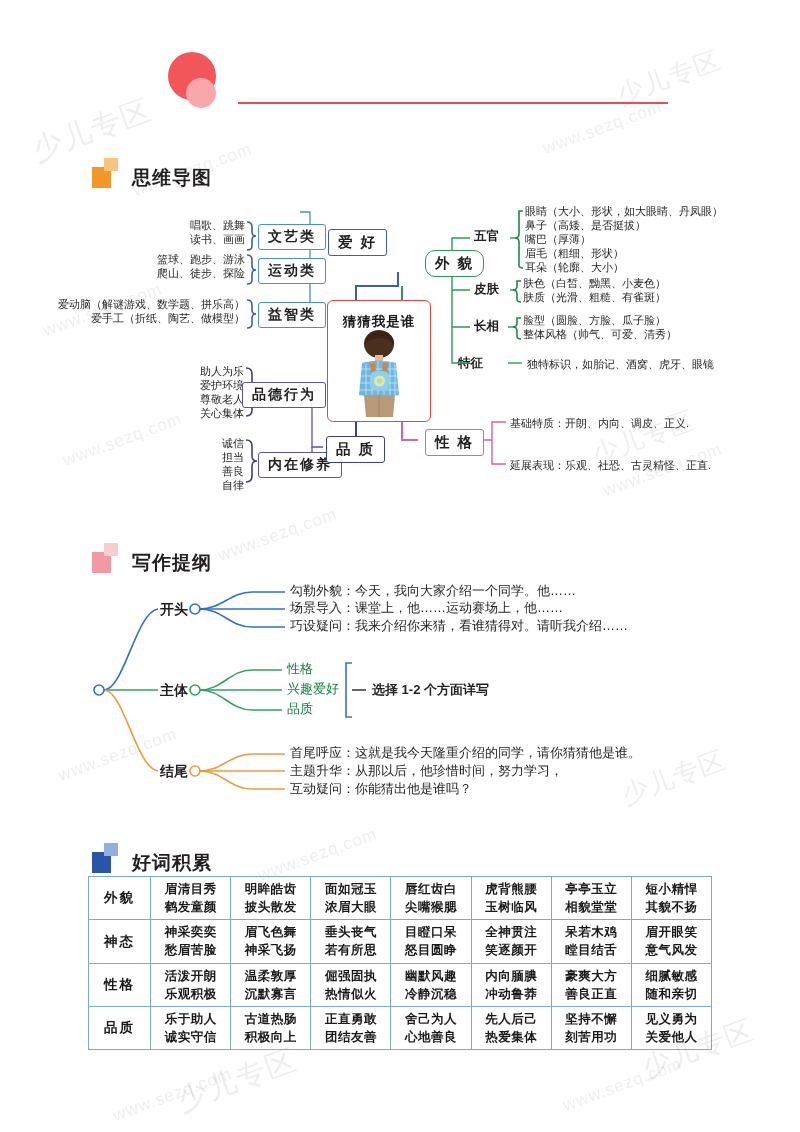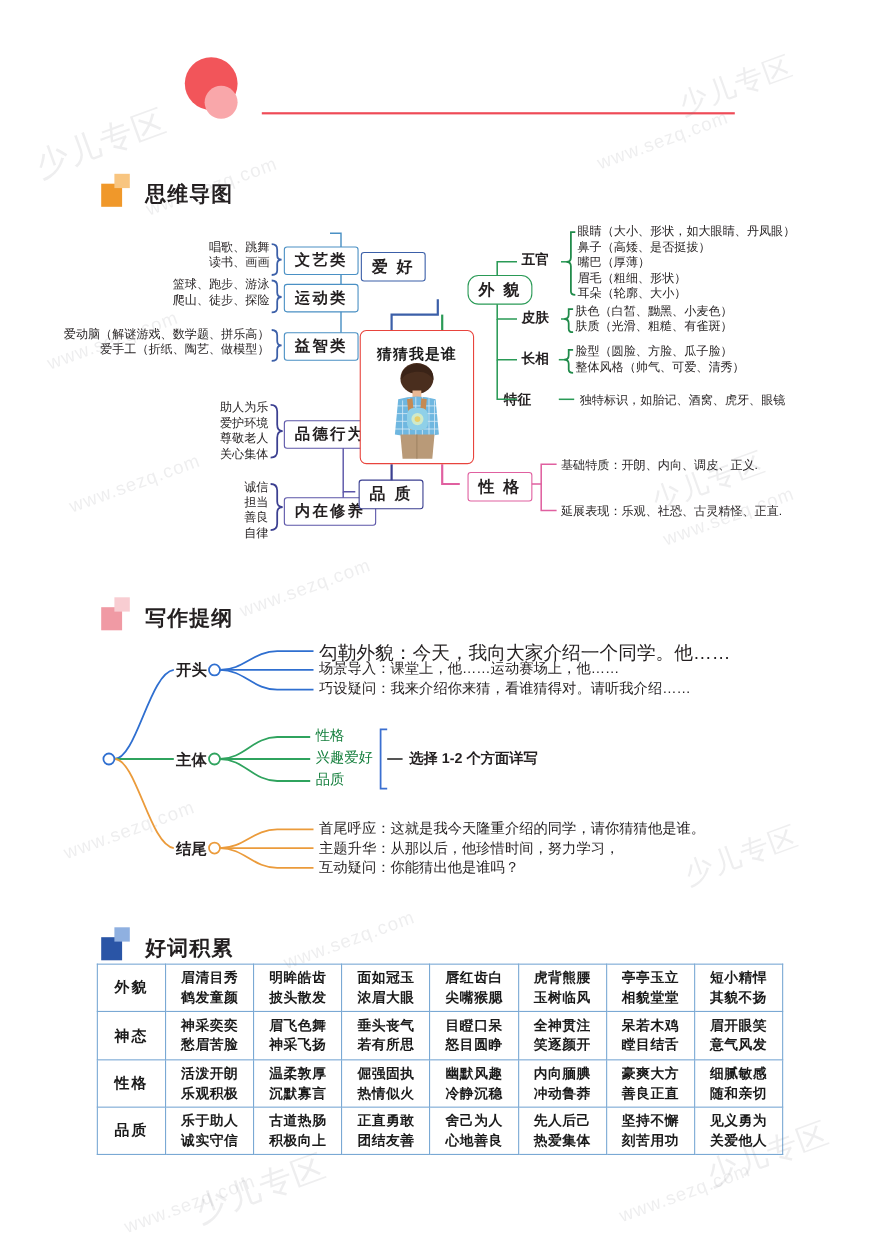--- a/index.html
+++ b/index.html
@@ -219,21 +219,21 @@
 <div class="node" style="left:258px; top:302px; border-color:#4a90c4;">益智类</div>
 
 <div class="node" style="left:328px; top:229px; border-color:#3b5fa8; font-size:14.5px;">爱 好</div>
 
 <div class="t leaf" style="left:166px; top:364px; text-align:right; width:78px;">
   <div>助人为乐</div>
   <div>爱护环境</div>
   <div>尊敬老人</div>
   <div>关心集体</div>
 </div>
-<div class="node" style="left:258px; top:382px; border-color:#5b55a8;">品德行为</div>
+<div class="node" style="left:242px; top:382px; border-color:#5b55a8;">品德行为</div>
 
 <div class="t leaf" style="left:190px; top:436px; text-align:right; width:54px;">
   <div>诚信</div>
   <div>担当</div>
   <div>善良</div>
   <div>自律</div>
 </div>
 <div class="node" style="left:258px; top:452px; border-color:#5b55a8;">内在修养</div>
 
 <div class="node" style="left:326px; top:436px; border-color:#3b3f90; font-size:14.5px;">品 质</div>
@@ -293,21 +293,21 @@
 
 <div class="sec-head" style="left:92px; top:543px;">
   <span class="sec-mark">
     <i class="b1" style="background:#f09aa4;"></i>
       <i class="b2" style="background:#f8cdd2;"></i>
   </span>
   <span class="sec-title">写作提纲</span>
 </div>
 
 <div class="t" style="left:160px; top:601px; font-size:14px; font-weight:bold;">开头</div>
-<div class="t" style="left:290px; top:583px; font-size:17px;">勾勒外貌：今天，我向大家介绍一个同学。他……</div>
+<div class="t" style="left:290px; top:583px; font-size:13px;">勾勒外貌：今天，我向大家介绍一个同学。他……</div>
 <div class="t" style="left:290px; top:600px; font-size:13px;">场景导入：课堂上，他……运动赛场上，他……</div>
 <div class="t" style="left:290px; top:618px; font-size:13px;">巧设疑问：我来介绍你来猜，看谁猜得对。请听我介绍……</div>
 
 <div class="t" style="left:160px; top:682px; font-size:14px; font-weight:bold;">主体</div>
 <div class="t" style="left:287px; top:661px; font-size:13px; color:#17803f;">性格</div>
 <div class="t" style="left:287px; top:681px; font-size:13px; color:#17803f;">兴趣爱好</div>
 <div class="t" style="left:287px; top:701px; font-size:13px; color:#17803f;">品质</div>
 <div class="t" style="left:372px; top:682px; font-size:13px; font-weight:bold;">选择 1-2 个方面详写</div>
 
 <div class="t" style="left:160px; top:763px; font-size:14px; font-weight:bold;">结尾</div>

